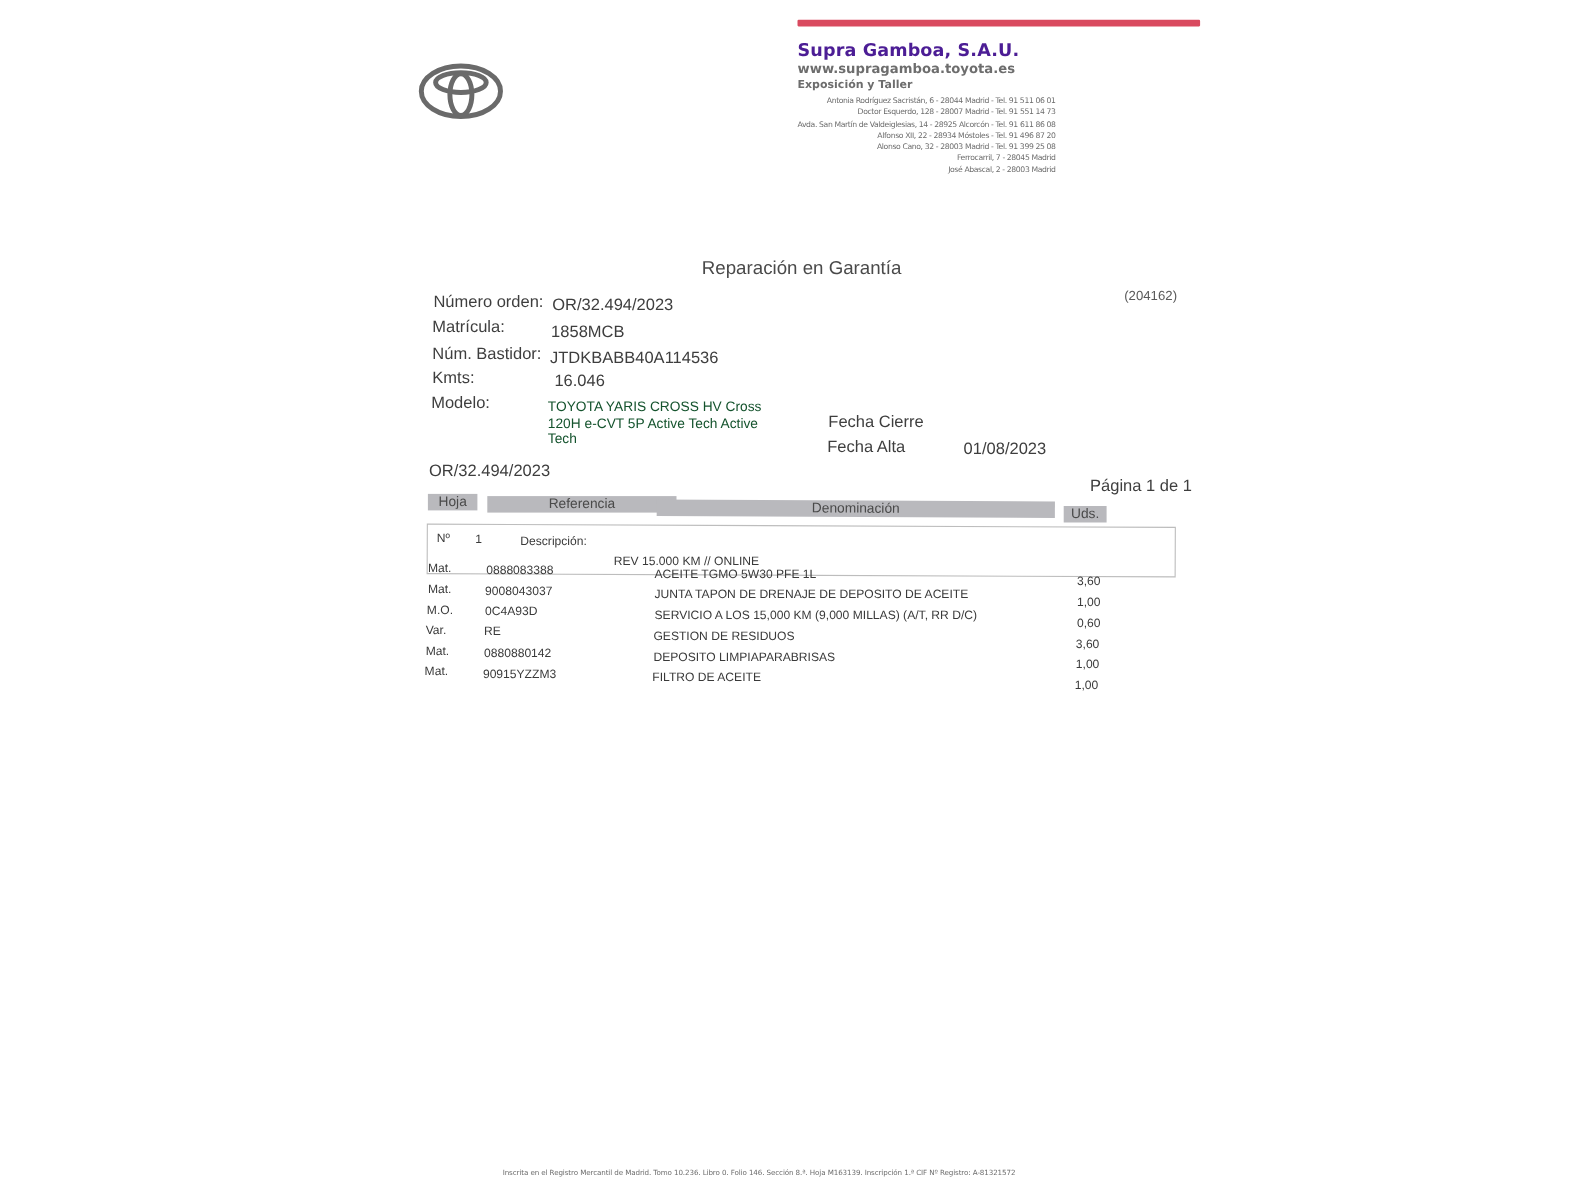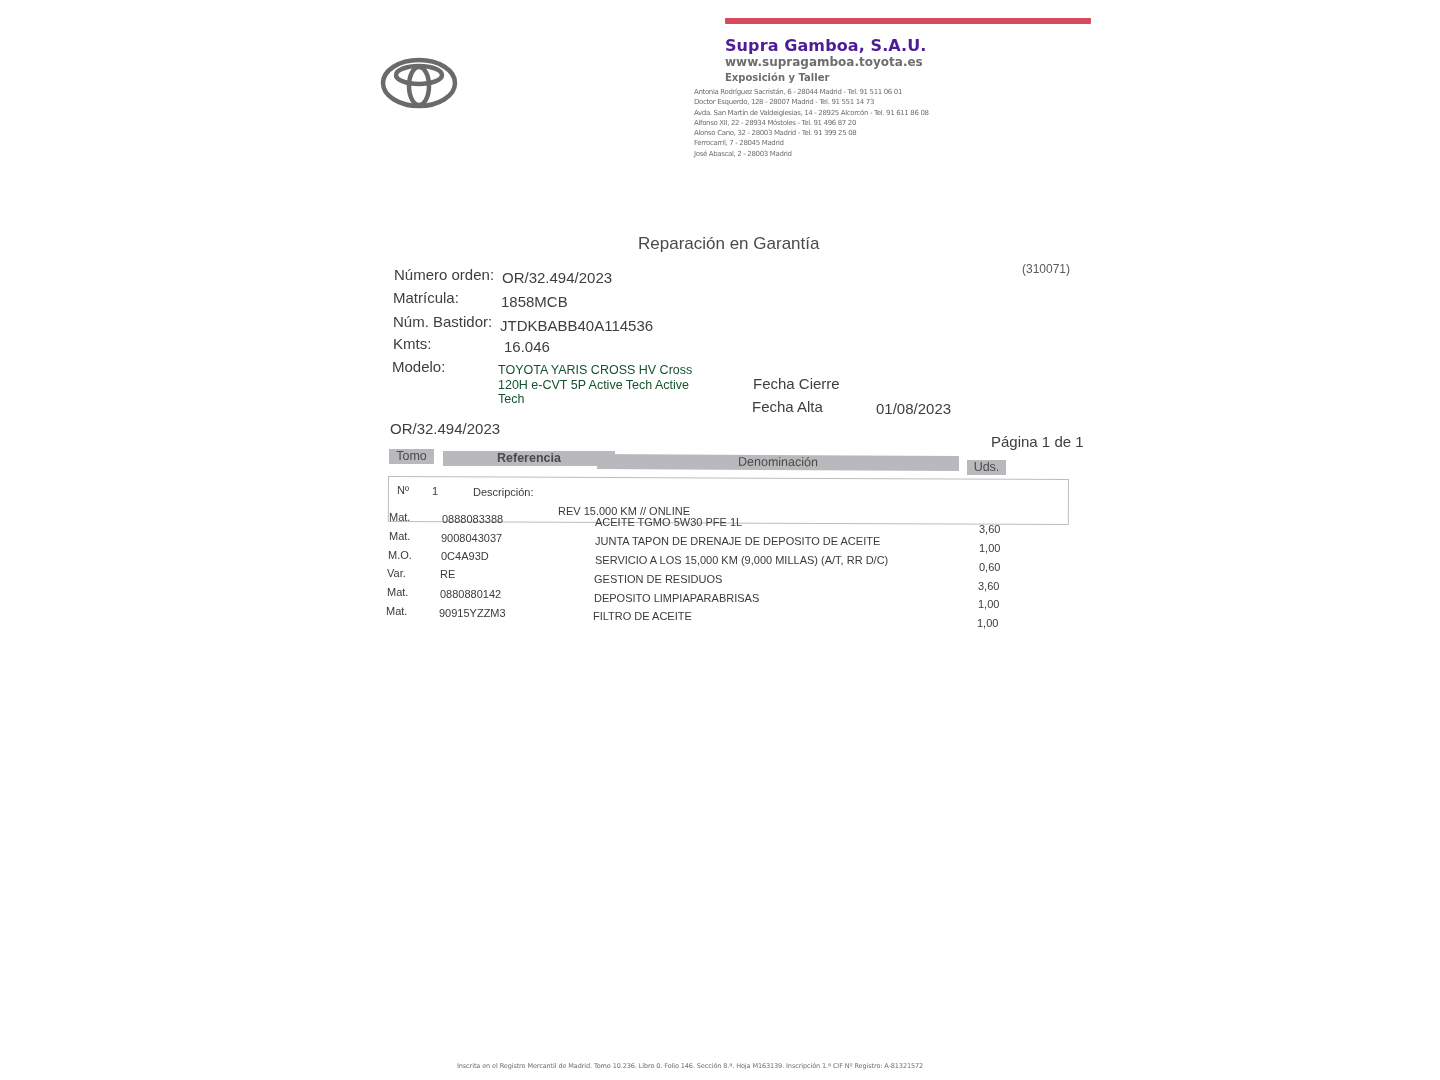--- a/index.html
+++ b/index.html
@@ -61,27 +61,28 @@
     }
     .company-section {
       left: 725px; top: 72px;
       font-family: "DejaVu Sans", sans-serif;
       font-size: 10px;
       font-weight: bold;
       color: #6d6d6d;
       white-space: nowrap;
     }
     .address-list {
-      left: 694px; top: 87px;
+      left: 725px; top: 87px;
       font-family: "DejaVu Sans", sans-serif;
       font-size: 7px;
       line-height: 10.3px;
       color: #6d6d6d;
       letter-spacing: -0.35px;
       white-space: nowrap;
+      text-align: right;
     }
 
     
     .doc-title {
       left: 638px; top: 234px;
       font-size: 17px;
       color: #4a4a4a;
       white-space: nowrap;
     }
     .ref-code {
@@ -163,21 +164,21 @@
   <div>Antonia Rodríguez Sacristán, 6 - 28044 Madrid - Tel. 91 511 06 01</div>
   <div>Doctor Esquerdo, 128 - 28007 Madrid - Tel. 91 551 14 73</div>
   <div>Avda. San Martín de Valdeiglesias, 14 - 28925 Alcorcón - Tel. 91 611 86 08</div>
   <div>Alfonso XII, 22 - 28934 Móstoles - Tel. 91 496 87 20</div>
   <div>Alonso Cano, 32 - 28003 Madrid - Tel. 91 399 25 08</div>
   <div>Ferrocarril, 7 - 28045 Madrid</div>
   <div>José Abascal, 2 - 28003 Madrid</div>
 </div>
 
 <div class="abs doc-title">Reparación en Garantía</div>
-<div class="abs ref-code">(310071)</div>
+<div class="abs ref-code">(204162)</div>
 
 <div class="abs lbl" style="left:394px; top:266px;">Número orden:</div>
 <div class="abs val" style="left:502px; top:269px;">OR/32.494/2023</div>
 
 <div class="abs lbl" style="left:393px; top:289px;">Matrícula:</div>
 <div class="abs val" style="left:501px; top:293px;">1858MCB</div>
 
 <div class="abs lbl" style="left:393px; top:313px;">Núm. Bastidor:</div>
 <div class="abs val" style="left:500px; top:317px;">JTDKBABB40A114536</div>
 
@@ -189,22 +190,22 @@
 
 <div class="abs lbl" style="left:753px; top:375px;">Fecha Cierre</div>
 <div class="abs val" style="left:876px; top:375px;"></div>
 
 <div class="abs lbl" style="left:752px; top:398px;">Fecha Alta</div>
 <div class="abs val" style="left:876px; top:400px;">01/08/2023</div>
 
 <div class="abs val" style="left:390px; top:420px;">OR/32.494/2023</div>
 <div class="abs val" style="left:991px; top:433px;">Página 1 de 1</div>
 
-<div class="th" style="left:389px; top:449px; width:45px;">Tomo</div>
-<div class="th" style="left:443px; top:451px; width:172px;font-weight:bold;">Referencia</div>
+<div class="th" style="left:389px; top:449px; width:45px;">Hoja</div>
+<div class="th" style="left:443px; top:451px; width:172px;">Referencia</div>
 <div class="th" style="left:597px; top:455px; width:362px; transform:rotate(0.3deg);">Denominación</div>
 <div class="th" style="left:967px; top:460px; width:39px;">Uds.</div>
 
 <div class="desc-box"></div>
 <div class="row-cell" style="left:397px; top:484px;">Nº</div>
 <div class="row-cell" style="left:432px; top:485px;">1</div>
 <div class="row-cell" style="left:473px; top:486px;">Descripción:</div>
 <div class="row-cell" style="left:558px; top:489px;margin-top:16px;">REV 15.000 KM // ONLINE</div>
 
 <div>

